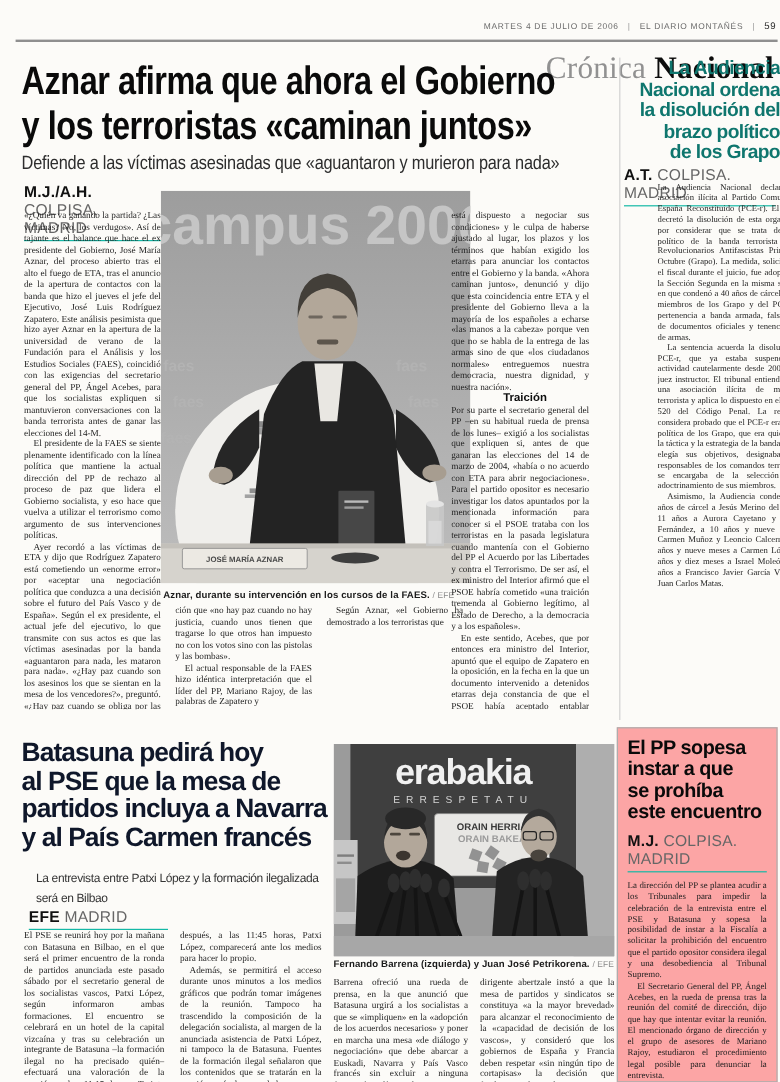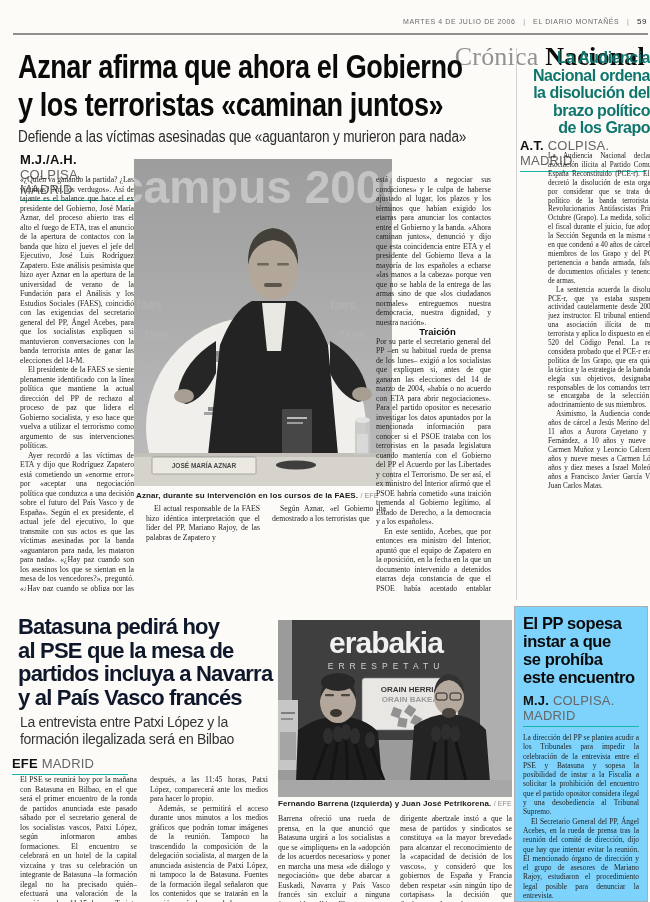--- a/index.html
+++ b/index.html
@@ -23,21 +23,21 @@
   .main-subhead{position:absolute;left:18px;top:127px;width:585px;margin:0;
                 font-family:"Liberation Sans",sans-serif;font-weight:normal;color:#2d2d2d;
                 font-size:16px;line-height:19px;letter-spacing:-.2px;
                 transform:scale(.85,1);transform-origin:0 0;}
   
   .byline{font-family:"Liberation Sans",sans-serif;font-size:13px;letter-spacing:.2px;
           color:#666;border-bottom:1px solid #14b8a6;padding-bottom:3px;}
   .byline b{color:#111;}
   .by-main{position:absolute;left:20px;top:152px;width:114px;}
   .by-grapo{position:absolute;left:520px;top:138px;width:126px;}
-  .by-bat{position:absolute;left:12px;top:756px;width:116px;}
+  .by-bat{position:absolute;left:24px;top:756px;width:116px;}
   
   .acol{position:absolute;font-size:7.7px;line-height:9.5px;text-align:justify;
         overflow:hidden;color:#1e1e1e;}
   .acol p{margin:0;text-indent:8px;}
   .acol p.nf{text-indent:0;}
   .c1{left:20px;top:175px;width:114px;height:416px;}
   .c2{left:146px;top:504px;width:114px;height:88px;}
   .c3{left:272px;top:504px;width:114px;height:88px;}
   .c4{left:376px;top:175px;width:115px;height:416px;}
   .crosshead{font-family:"Liberation Sans",sans-serif;font-weight:bold;font-size:9.5px;
@@ -53,30 +53,30 @@
   .credit{color:#8a8a8a;font-weight:normal;font-size:7px;}
   
   .grapo-headline{position:absolute;left:520px;top:49px;width:130px;margin:0;
                   font-family:"Liberation Sans",sans-serif;font-weight:bold;color:#0f766e;
                   font-size:16px;line-height:17.5px;letter-spacing:-.5px;text-align:right;}
   .grapo-body{left:520px;top:152px;width:127px;height:448px;font-size:7.2px;line-height:8.9px;margin-left:28px;}
   
   .bat-headline{position:absolute;left:18px;top:615px;width:260px;margin:0;
                 font-family:"Liberation Sans",sans-serif;font-weight:bold;color:#0f172a;
                 font-size:22px;line-height:23.5px;letter-spacing:-.8px;}
-  .bat-subhead{position:absolute;left:18px;top:712px;width:254px;margin:2px;
+  .bat-subhead{position:absolute;left:18px;top:712px;width:254px;margin:12px;
                font-family:"Liberation Sans",sans-serif;font-weight:normal;color:#353535;
-               font-size:14px;line-height:17px;letter-spacing:-.3px;}
+               font-size:10px;line-height:17px;letter-spacing:-.3px;}
   .bc1{left:20px;top:775px;width:117px;height:127px;}
   .bc2{left:150px;top:775px;width:118px;height:127px;}
   .pc1{left:278px;top:814px;width:112px;height:88px;}
   .pc2{left:400px;top:814px;width:112px;height:88px;}
   
   .pp-box{position:absolute;left:514px;top:606px;width:134px;height:296px;
-          border:1px solid #adadad;background:#7dd3fc;box-sizing:border-box;
+          border:1px solid #adadad;background:#fca5a5;box-sizing:border-box;
           padding:7px 8px;overflow:hidden;}
   .pp-headline{margin:0;font-family:"Liberation Sans",sans-serif;font-weight:bold;
                color:#0a0a0a;font-size:16.5px;line-height:18px;letter-spacing:-.4px;}
   .pp-byline{margin-top:7px;}
   .pp-body{font-size:7.4px;line-height:9.3px;text-align:justify;margin-top:6px;color:#1e1e1e;}
   .pp-body p{margin:0;text-indent:8px;}
   .pp-body p.nf{text-indent:0;}
   
   .vrule-main{position:absolute;left:516px;top:48px;height:552px;border-left:1px solid #d2d2d2;}
 </style>
@@ -179,20 +179,21 @@
         <rect x="223" y="275" width="11" height="19" fill="#dcdcdc" opacity="0.8"></rect>
       </g>
     </svg>
   </figure>
   <div class="caption cap-aznar">
     <span>Aznar, durante su intervención en los cursos de la FAES.</span>
     <span class="credit">/ EFE</span>
   </div>
 
   <div class="acol c2">
+    <p class="nf">ción que «no hay paz cuando no hay justicia, cuando unos tienen que tragarse lo que otros han impuesto no con los votos sino con las pistolas y las bombas».</p>
     <p>El actual responsable de la FAES hizo idéntica interpretación que el líder del PP, Mariano Rajoy, de las palabras de Zapatero y</p>
   </div>
   <div class="acol c3">
     <p>Según Aznar, «el Gobierno ha demostrado a los terroristas que</p>
   </div>
   <div class="acol c4">
     <p class="nf">está dispuesto a negociar sus condiciones» y le culpa de haberse ajustado al lugar, los plazos y los términos que habían exigido los etarras para anunciar los contactos entre el Gobierno y la banda. «Ahora caminan juntos», denunció y dijo que esta coincidencia entre ETA y el presidente del Gobierno lleva a la mayoría de los españoles a echarse «las manos a la cabeza» porque ven que no se habla de la entrega de las armas sino de que «los ciudadanos normales» entreguemos nuestra democracia, nuestra dignidad, y nuestra nación».</p>
     <p class="crosshead">Traición</p>
     <p class="nf">Por su parte el secretario general del PP –en su habitual rueda de prensa de los lunes– exigió a los socialistas que expliquen si, antes de que ganaran las elecciones del 14 de marzo de 2004, «había o no acuerdo con ETA para abrir negociaciones». Para el partido opositor es necesario investigar los datos apuntados por la mencionada información para conocer si el PSOE trataba con los terroristas en la pasada legislatura cuando mantenía con el Gobierno del PP el Acuerdo por las Libertades y contra el Terrorismo. De ser así, el ex ministro del Interior afirmó que el PSOE habría cometido «una traición tremenda al Gobierno legítimo, al Estado de Derecho, a la democracia y a los españoles».</p>
     <p>En este sentido, Acebes, que por entonces era ministro del Interior, apuntó que el equipo de Zapatero en la oposición, en la fecha en la que un documento intervenido a detenidos etarras deja constancia de que el PSOE había aceptado entablar conversaciones, recibió información del gabinete de Aznar «muy importante y sensible» sobre la lucha antiterrorista.</p>
@@ -212,21 +213,21 @@
   <div class="acol grapo-body">
     <p class="nf">La Audiencia Nacional declaró ayer asociación ilícita al Partido Comunista de España Reconstituido (PCE-r). El tribunal decretó la disolución de esta organización por considerar que se trata del brazo político de la banda terrorista Grupos Revolucionarios Antifascistas Primero de Octubre (Grapo). La medida, solicitada por el fiscal durante el juicio, fue adoptada por la Sección Segunda en la misma sentencia en que condenó a 40 años de cárcel a nueve miembros de los Grapo y del PCE-r por pertenencia a banda armada, falsificación de documentos oficiales y tenencia ilícita de armas.</p>
     <p>La sentencia acuerda la disolución del PCE-r, que ya estaba suspendido de actividad cautelarmente desde 2003 por el juez instructor. El tribunal entiende que es una asociación ilícita de modalidad terrorista y aplica lo dispuesto en el artículo 520 del Código Penal. La resolución considera probado que el PCE-r era la rama política de los Grapo, que era quien fijaba la táctica y la estrategia de la banda armada, elegía sus objetivos, designaba a los responsables de los comandos terroristas y se encargaba de la selección y del adoctrinamiento de sus miembros.</p>
     <p>Asimismo, la Audiencia condena a 14 años de cárcel a Jesús Merino del Viejo, a 11 años a Aurora Cayetano y Yolanda Fernández, a 10 años y nueve meses a Carmen Muñoz y Leoncio Calcerrada, a 3 años y nueve meses a Carmen López, a 7 años y diez meses a Israel Moleón, y a 6 años a Francisco Javier García Victoria y Juan Carlos Matas.</p>
   </div>
 
   <h3 class="bat-headline">
     <div>Batasuna pedirá hoy</div>
     <div>al PSE que la mesa de</div>
     <div>partidos incluya a Navarra</div>
-    <div>y al País Vasco francés</div>
+    <div>y al País Carmen francés</div>
   </h3>
   <h4 class="bat-subhead">La entrevista entre Patxi López y la formación ilegalizada será en Bilbao</h4>
   <div class="byline by-bat">
     <b>EFE</b>
     <span>MADRID</span>
   </div>
   <div class="acol bc1">
     <p class="nf">El PSE se reunirá hoy por la mañana con Batasuna en Bilbao, en el que será el primer encuentro de la ronda de partidos anunciada este pasado sábado por el secretario general de los socialistas vascos, Patxi López, según informaron ambas formaciones. El encuentro se celebrará en un hotel de la capital vizcaína y tras su celebración un integrante de Batasuna –la formación ilegal no ha precisado quién– efectuará una valoración de la reunión a las 11:15 horas. Treinta minutos</p>
   </div>
   <div class="acol bc2">

